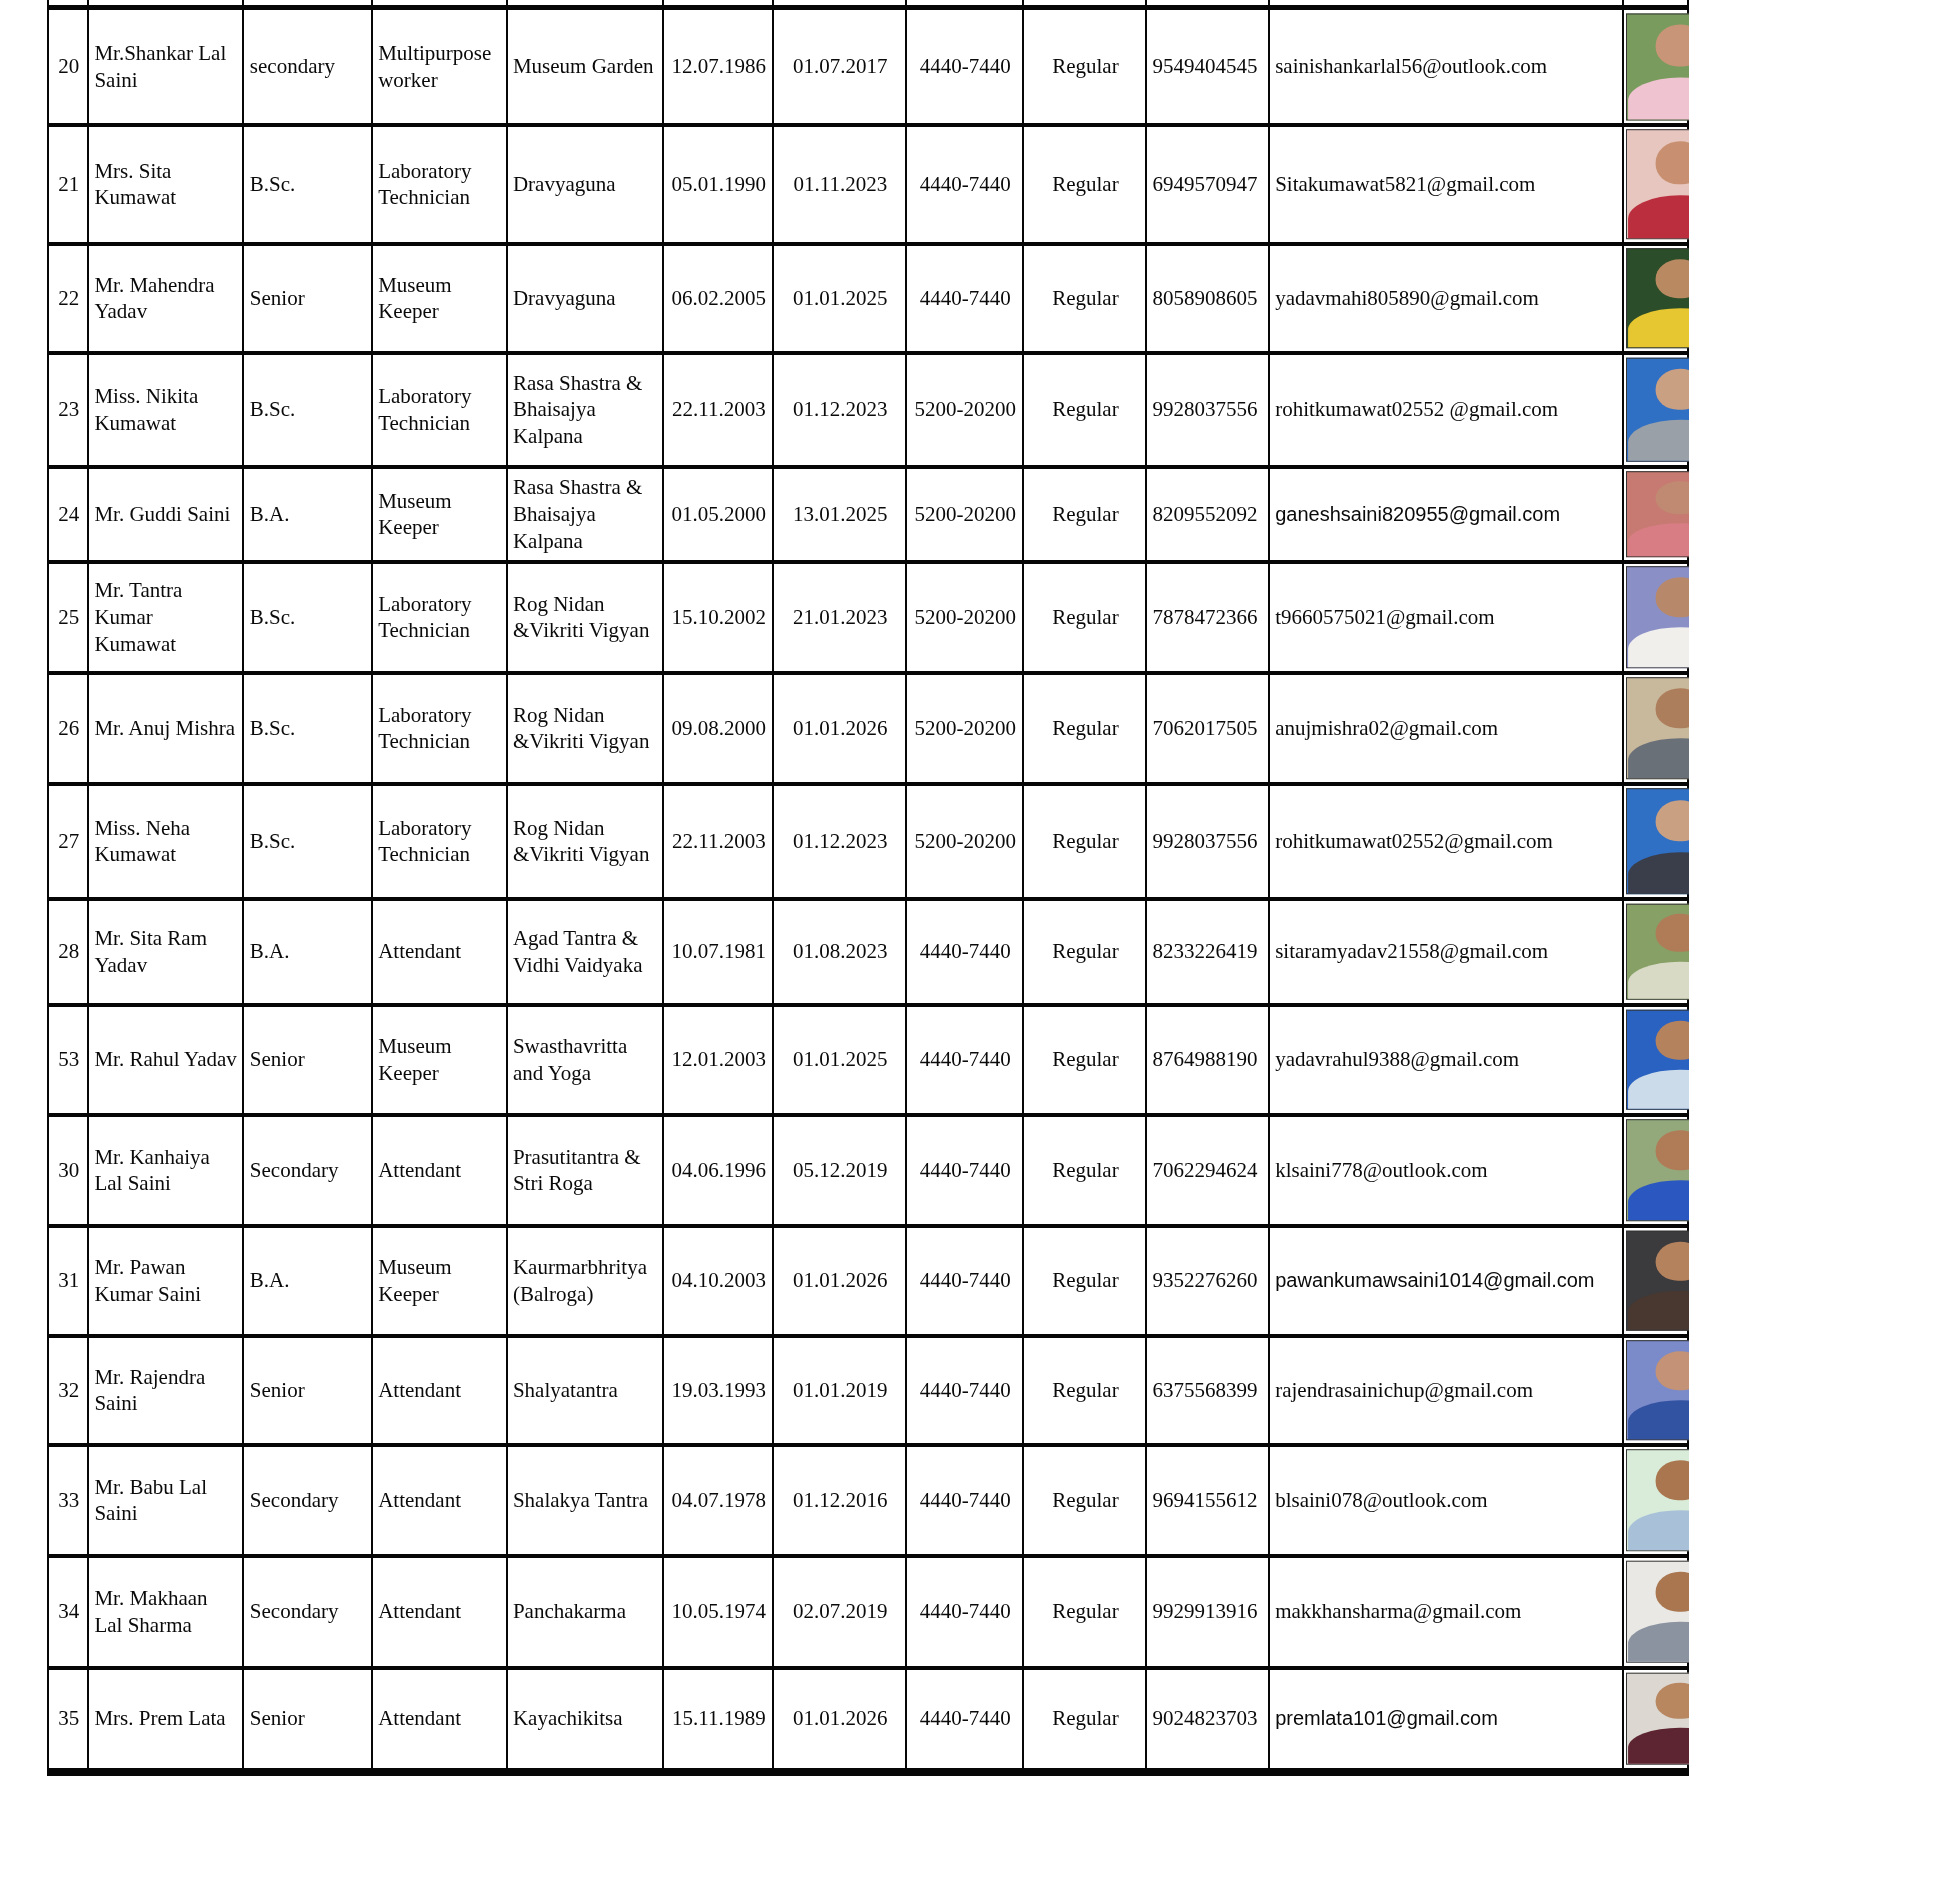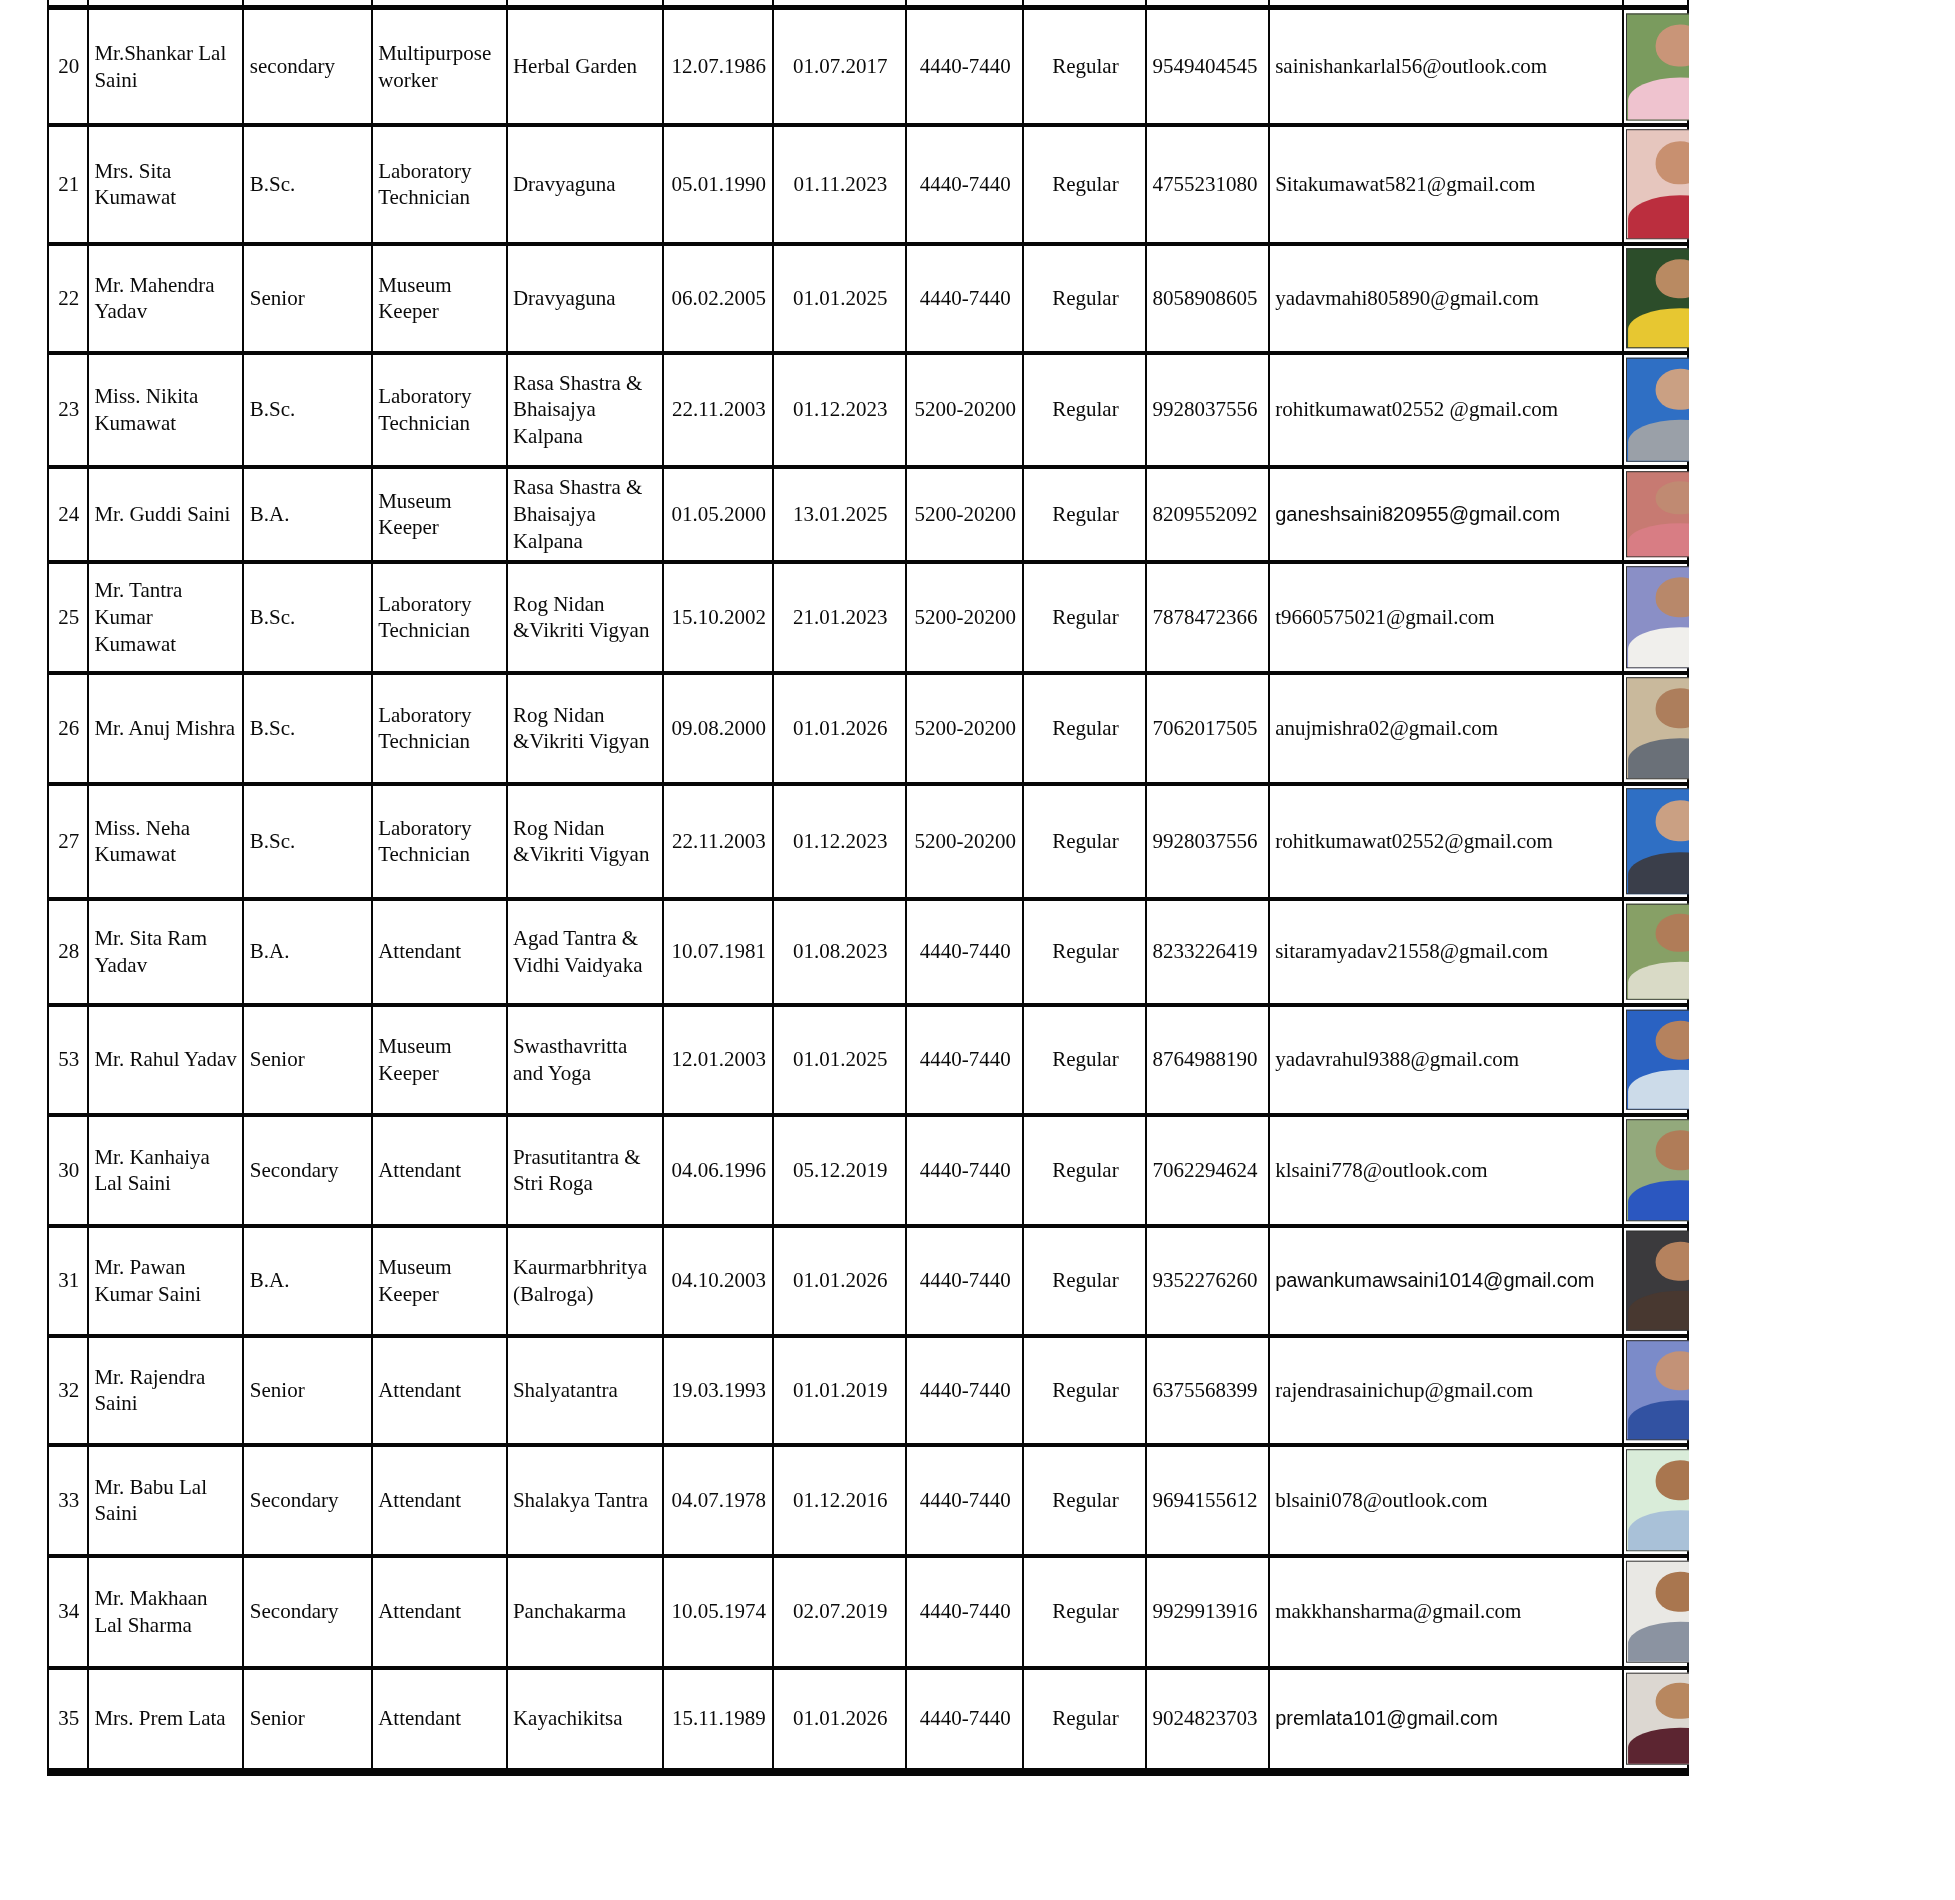--- a/index.html
+++ b/index.html
@@ -148,21 +148,21 @@
         <td></td>
         <td></td>
         <td></td>
         <td></td>
       </tr>
     <tr style="height: 117px;">
     <td class="c-sno">20</td>
     <td class="c-name">Mr.Shankar Lal Saini</td>
     <td class="c-qual">secondary</td>
     <td class="c-desig">Multipurpose worker</td>
-    <td class="c-dept">Herbal Garden</td>
+    <td class="c-dept">Museum Garden</td>
     <td class="c-dob">12.07.1986</td>
     <td class="c-doj">01.07.2017</td>
     <td class="c-pay">4440-7440</td>
     <td class="c-status">Regular</td>
     <td class="c-phone">9549404545</td>
     <td class="c-email">sainishankarlal56@outlook.com</td>
     <td class="c-photo tick">
       <div class="photo" style="background: rgb(122, 155, 94);">
         <div class="p-head" style="background: rgb(201, 149, 120);"></div>
         <div class="p-shirt" style="background: rgb(239, 195, 207);"></div>
@@ -172,21 +172,21 @@
         <tr style="height: 119px;">
     <td class="c-sno">21</td>
     <td class="c-name">Mrs. Sita Kumawat</td>
     <td class="c-qual">B.Sc.</td>
     <td class="c-desig">Laboratory Technician</td>
     <td class="c-dept">Dravyaguna</td>
     <td class="c-dob">05.01.1990</td>
     <td class="c-doj">01.11.2023</td>
     <td class="c-pay">4440-7440</td>
     <td class="c-status">Regular</td>
-    <td class="c-phone">4755231080</td>
+    <td class="c-phone">6949570947</td>
     <td class="c-email">Sitakumawat5821@gmail.com</td>
     <td class="c-photo">
       <div class="photo" style="background: rgb(230, 198, 190);">
         <div class="p-head" style="background: rgb(200, 144, 112);"></div>
         <div class="p-shirt" style="background: rgb(187, 46, 62);"></div>
       </div>
     </td>
   </tr>
         <tr style="height: 109px;">
     <td class="c-sno">22</td>

